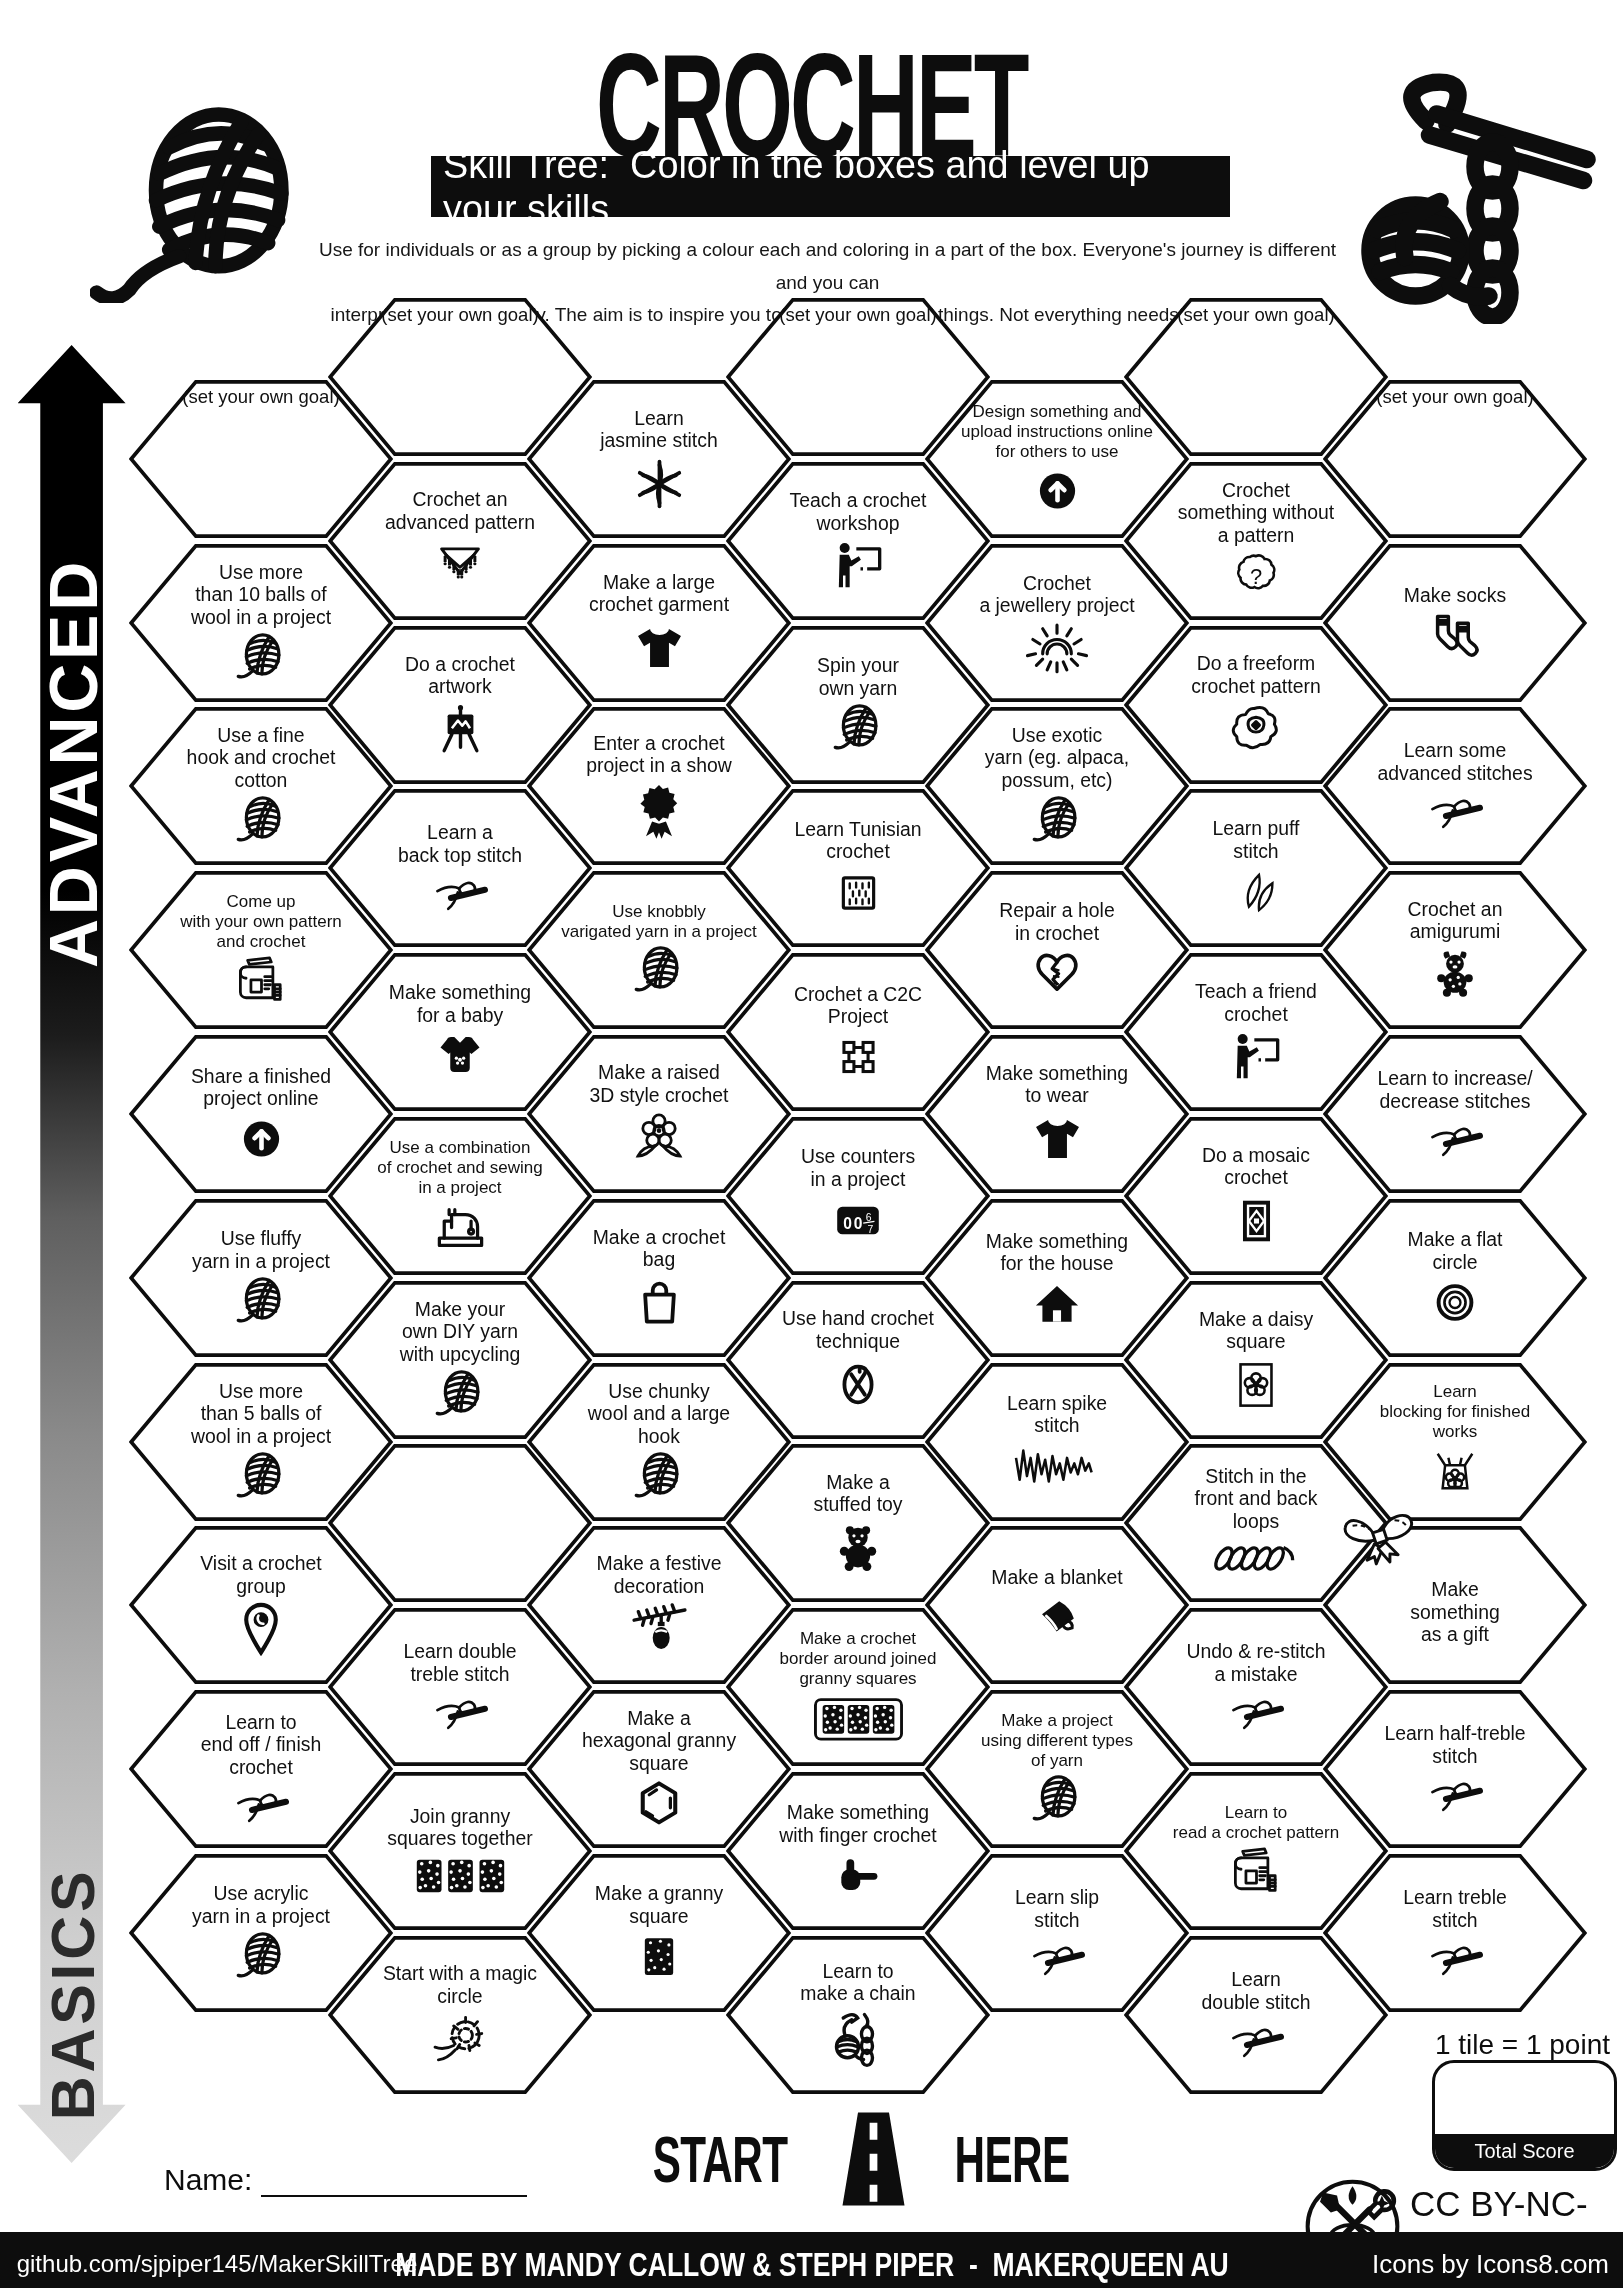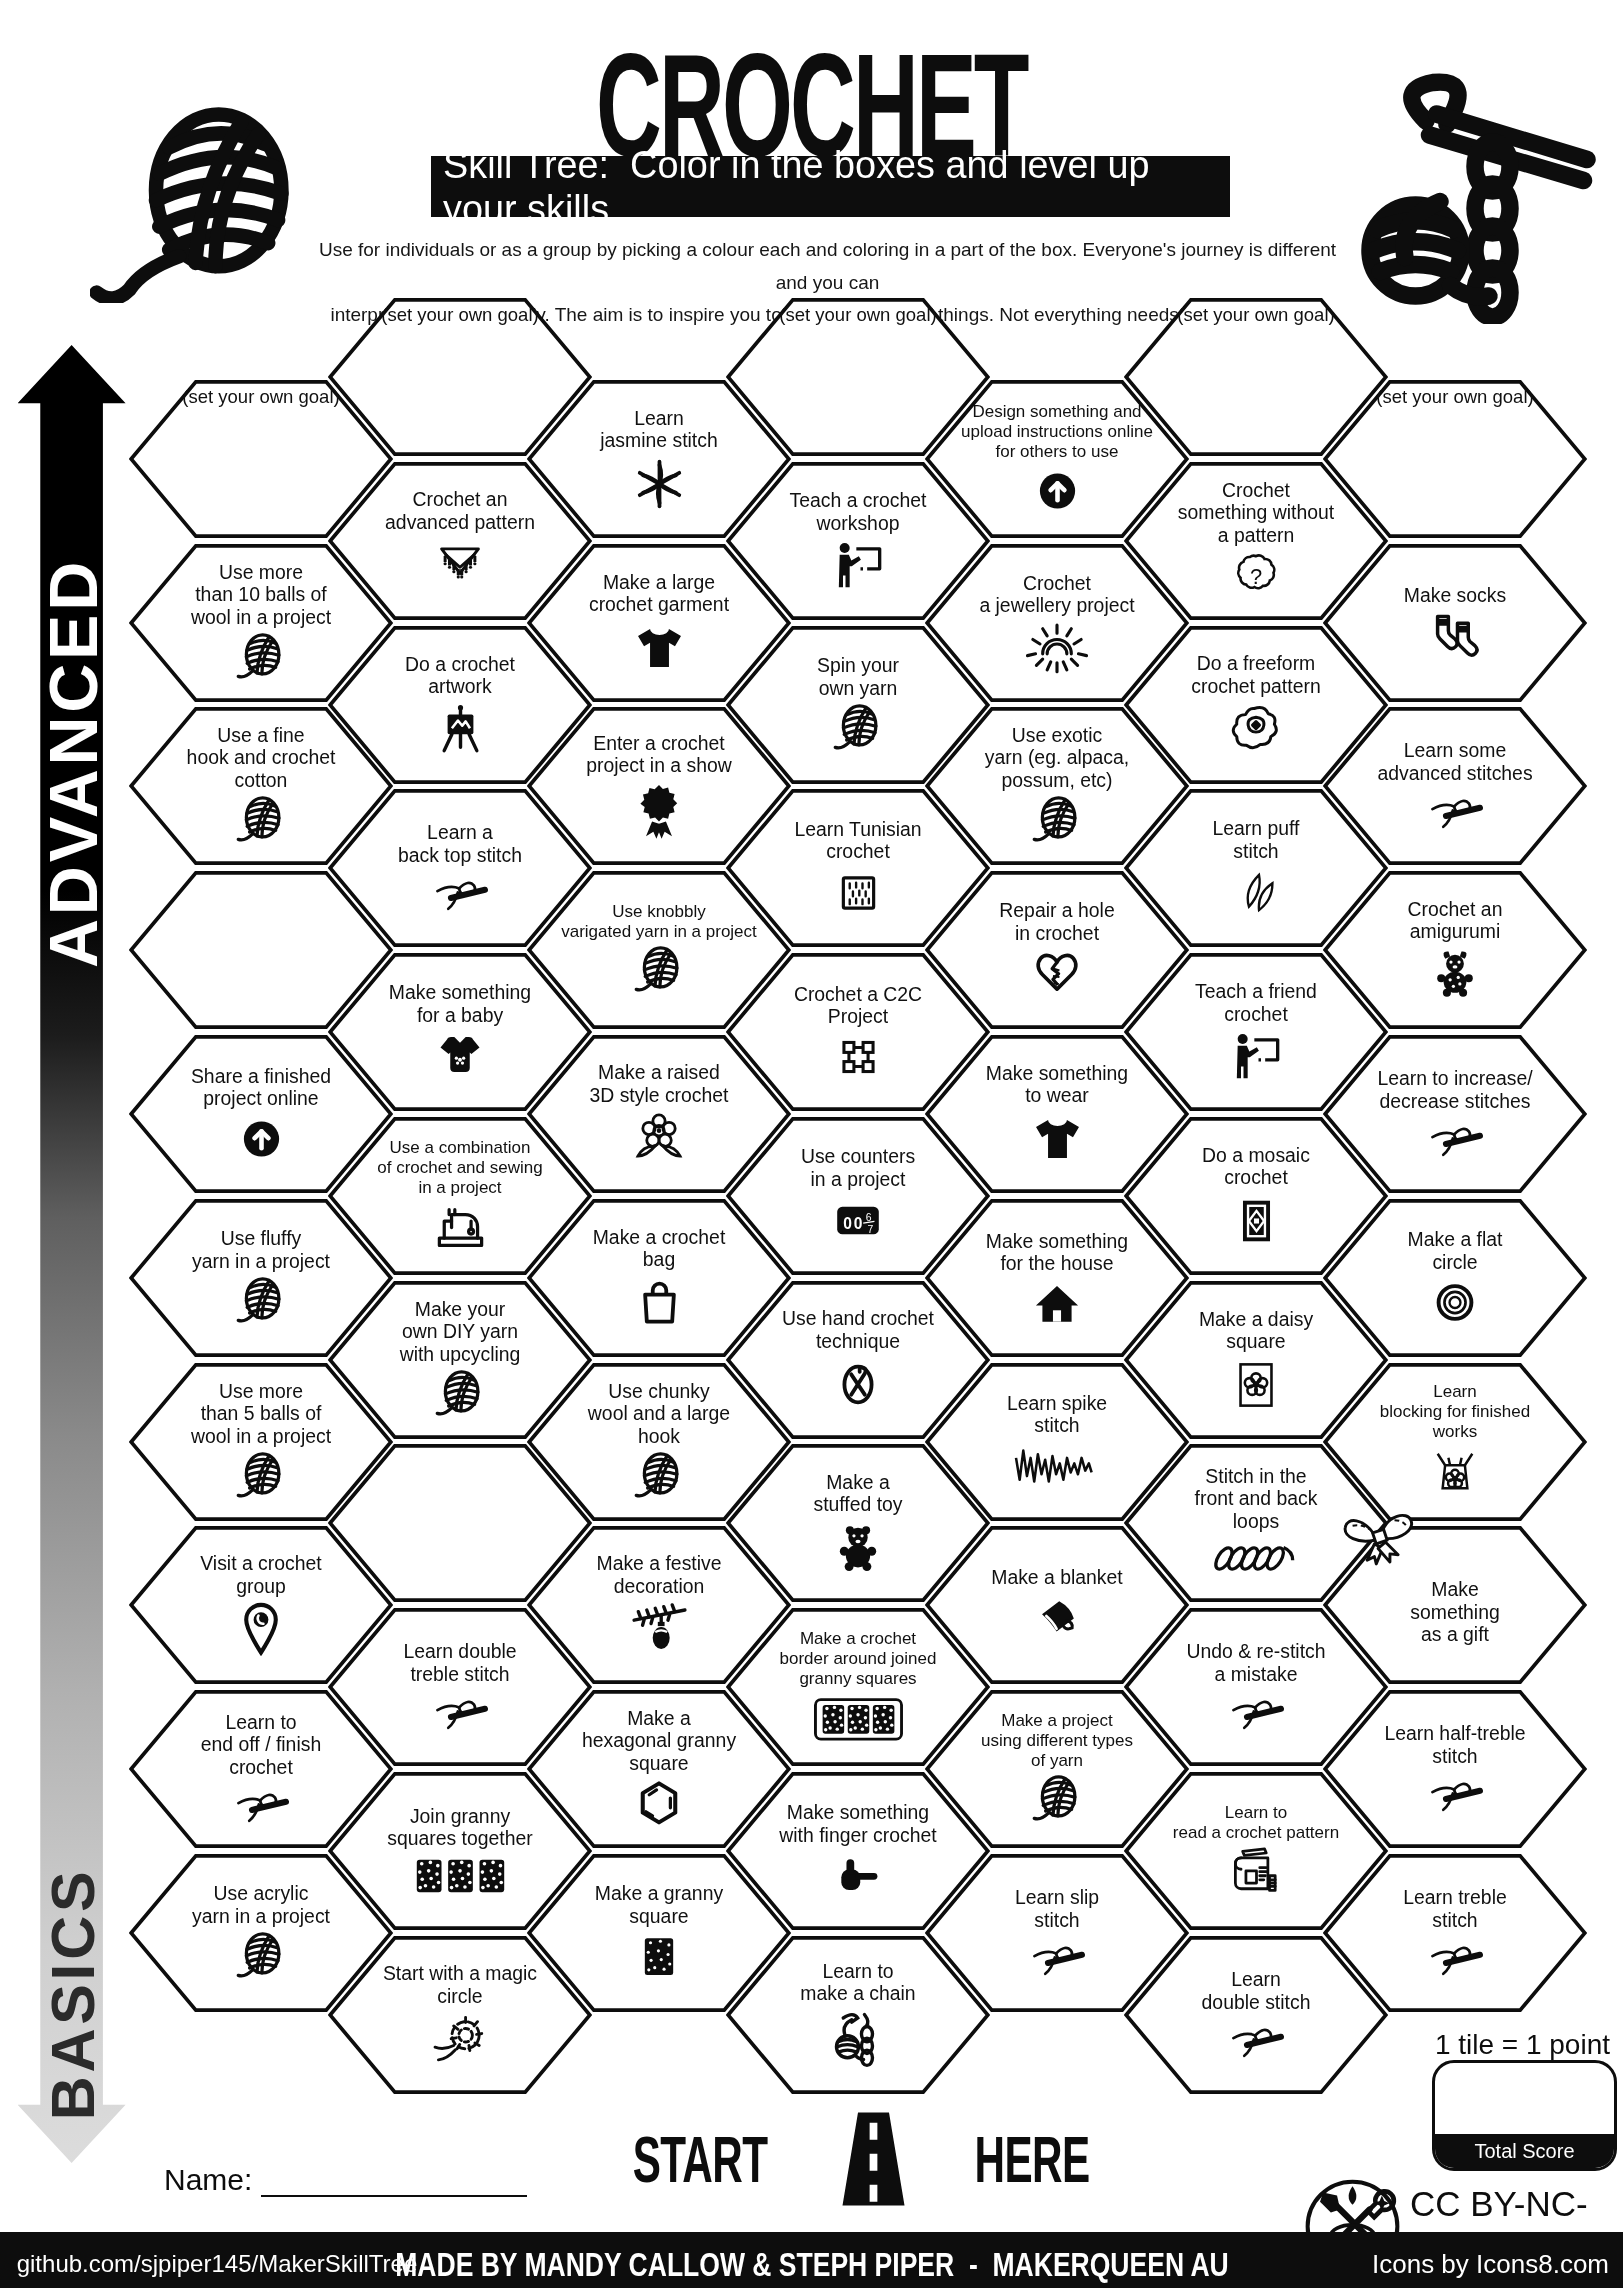--- a/index.html
+++ b/index.html
@@ -27,21 +27,21 @@
   .hex-content{position:absolute;left:21px;right:21px;top:3.7px;bottom:4.6px;display:flex;flex-direction:column;align-items:center;justify-content:center;gap:4.6px;text-align:center;}
   .hex-label{font-size:19.4px;line-height:1.17;max-width:234px;white-space:pre-line;color:#111;}
   .hex-label.small{font-size:17px;}
   .hex.goal .hex-content{justify-content:flex-start;padding-top:1.9px;}
   .hex.goal .hex-label{font-size:18.5px;}
   .hex-icon{display:flex;align-items:center;justify-content:center;}
   .hex.gift .hex-icon{position:absolute;left:-5.6px;top:-24px;}
   .hex.gift .hex-content{padding-top:14px;}
 
   
-  .start-marker{position:absolute;left:662px;top:2107px;width:393px;display:flex;align-items:center;justify-content:center;gap:25px;}
+  .start-marker{position:absolute;left:662px;top:2107px;width:393px;display:flex;align-items:center;justify-content:center;gap:5px;}
   .start-word{font-size:64px;font-weight:800;transform:scaleX(.66);letter-spacing:-0.9px;}
   .name-row{position:absolute;left:164px;top:2163px;display:flex;align-items:flex-end;gap:8.3px;}
   .name-row .lbl{font-size:30px;}
   .name-line{width:266px;height:32px;border-bottom:2.3px solid #0d0d0d;}
   .tile-note{position:absolute;left:1432px;top:2029px;width:178px;text-align:right;font-size:28px;}
   .score-box{position:absolute;left:1432px;top:2060px;width:179px;height:105px;border:3.7px solid #0d0d0d;border-radius:22px;background:#fff;overflow:hidden;display:flex;flex-direction:column;}
   .score-space{flex:1;}
   .score-bar{height:34px;background:#0d0d0d;display:flex;align-items:center;justify-content:center;}
   .score-bar span{color:#fff;font-size:20px;}
   .cc-badge{position:absolute;left:1303px;top:2177px;}
@@ -163,20 +163,38 @@
                 <path d="M22 47 Q12 57 4 54"></path>
               </g>
             </svg>
           </div>
         </div>
       </div>
       <div class="hex" style="left: 261px; top: 950px;">
         <svg class="outline" viewBox="0 0 570 344">
           <polygon points="4,172 144,5 426,5 566,172 426,339 144,339" fill="#ffffff" stroke="#0d0d0d" stroke-width="8"></polygon>
         </svg>
+        <div class="hex-content">
+          <div class="hex-label small">Come up
+with your own pattern
+and crochet</div>
+          <div class="hex-icon">
+            <svg width="59" height="52" viewBox="0 0 72 64">
+              <g fill="none" stroke="#0d0d0d" stroke-width="3.4" stroke-linecap="round" stroke-linejoin="round">
+                <path d="M19 6 l27 -3 2 5 -27 3 z"></path>
+                <path d="M17 14 h33 v38 H17 c-4 0 -7 -3 -7 -7 V21 c0 -4 3 -7 7 -7 z"></path>
+                <path d="M17 14 c-4 0 -7 3 -7 7 0 4 3 7 7 7"></path>
+                <rect x="23" y="30" width="13" height="15"></rect>
+                <path d="M40 26 h8 M40 31 h8 M40 36 h7 M40 41 h5"></path>
+                <rect x="52" y="36" width="7" height="18"></rect>
+                <path d="M52 41 h7 M52 45 h7 M52 49 h7"></path>
+              </g>
+            </svg>
+          </div>
+        </div>
       </div>
       <div class="hex" style="left: 261px; top: 1114px;">
         <svg class="outline" viewBox="0 0 570 344">
           <polygon points="4,172 144,5 426,5 566,172 426,339 144,339" fill="#ffffff" stroke="#0d0d0d" stroke-width="8"></polygon>
         </svg>
         <div class="hex-content">
           <div class="hex-label">Share a finished
 project online</div>
           <div class="hex-icon">
             <svg width="49" height="49" viewBox="0 0 64 64">

